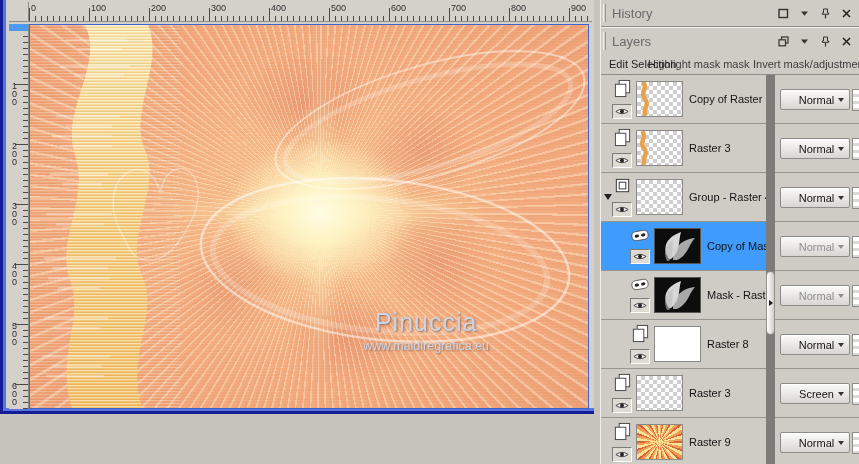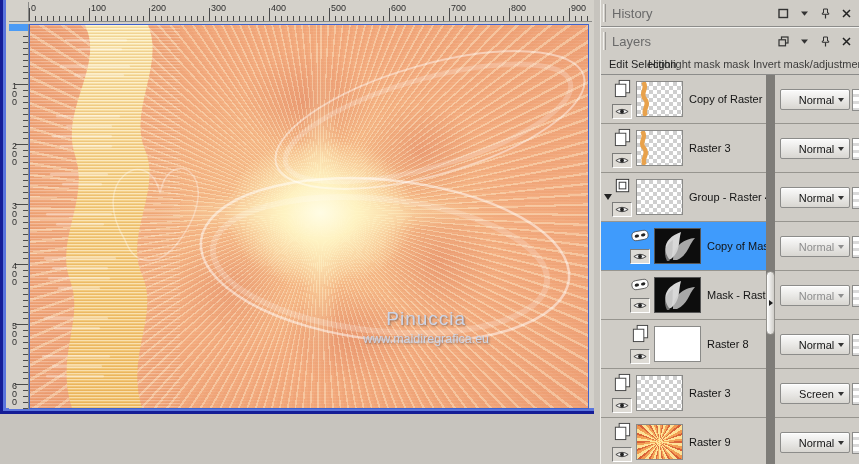--- a/index.html
+++ b/index.html
@@ -43,21 +43,21 @@
       radial-gradient(ellipse 85px 70px at 70% 33%, rgba(222,126,94,.45), rgba(222,126,94,0) 70%),
       radial-gradient(ellipse 85px 80px at 73% 62%, rgba(222,126,94,.45), rgba(222,126,94,0) 70%),
       radial-gradient(ellipse 95px 70px at 57% 81%, rgba(222,126,94,.48), rgba(222,126,94,0) 70%),
       radial-gradient(ellipse 85px 80px at 36% 68%, rgba(222,126,94,.42), rgba(222,126,94,0) 70%),
       repeating-linear-gradient(180deg, rgba(255,255,255,.08) 0 1px, rgba(0,0,0,0) 1px 3px),
       radial-gradient(ellipse 420px 320px at 52% 49%, #f8c890 0%, #f3ab7d 48%, #ec9c72 100%);
     background-color:#ee9f74; }
   .art-overlay { position:absolute; inset:0; }
   .credit { position:absolute; left:71%; top:283px; transform:translateX(-50%);
     text-align:center; color:#ccd5e8; text-shadow:1px 1px 2px rgba(130,95,75,.85); white-space:nowrap; }
-  .credit .t1 { font-size:19px; letter-spacing:1px; }
+  .credit .t1 { font-size:25px; letter-spacing:1px; }
   .credit .t2 { font-size:12.5px; margin-top:2px; }
 
   
   .panels { position:absolute; left:600px; top:0; width:259px; height:464px;
     background:#cfccc6; border-left:1px solid #efeeea; }
   .phdr { position:relative; height:26px; display:flex; align-items:center; padding-left:11px; }
   .phdr .grip { position:absolute; left:2px; top:4px; bottom:4px; width:3px;
     border-left:1px solid #f2f1ee; border-right:1px solid #9a9894; }
   .phdr .title { font-size:13px; color:#6a6a6a; }
   .phdr .hicons { margin-left:auto; margin-right:7px; display:flex; align-items:center; gap:9px; }

